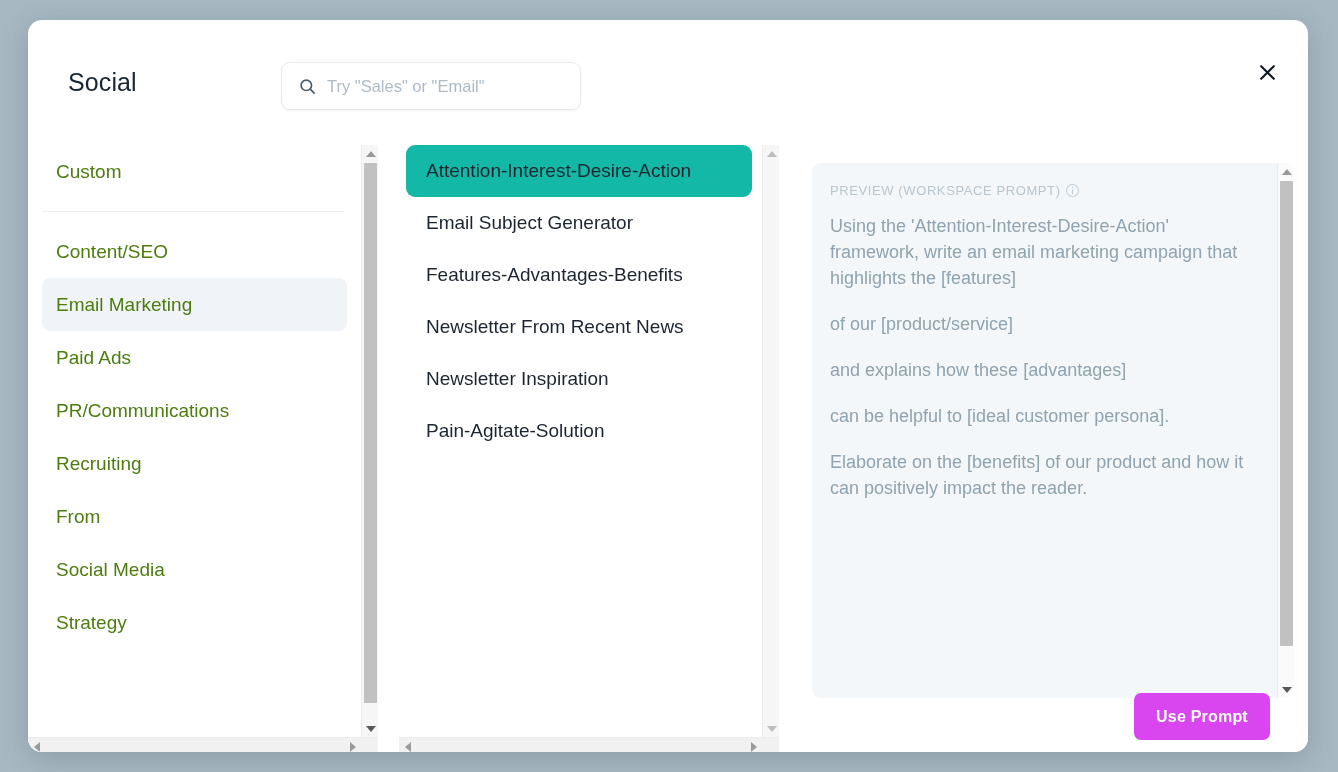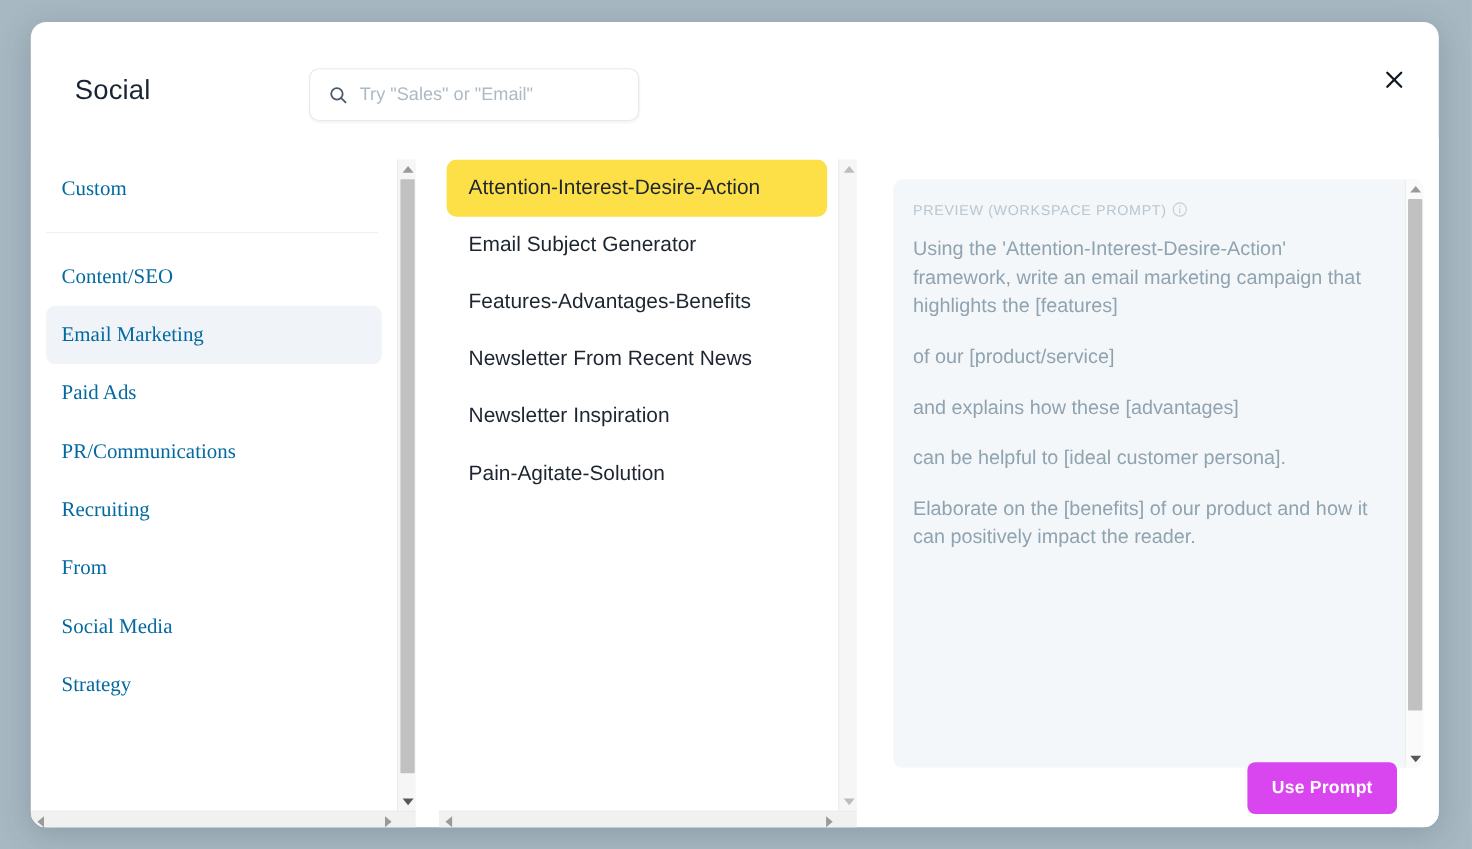--- a/index.html
+++ b/index.html
@@ -117,24 +117,23 @@
     overflow: hidden;
   }
   .cat-item {
     margin: 0 14px;
     height: 53px;
     display: flex;
     align-items: center;
     padding-left: 14px;
     border-radius: 8px;
     font-size: 19px;
-    color: #0369a1;
+    color: #4d7c0f;
     cursor: pointer;
     box-sizing: border-box;
-    font-family: Liberation Serif, serif;
   }
   .cat-item.selected { background: #f0f4f8; }
   #cat-divider {
     margin: 13px 17px 13px 14px;
     height: 1px;
     background: #edf0f2;
   }
 
   
   #list-col {
@@ -157,21 +156,21 @@
     height: 52px;
     display: flex;
     align-items: center;
     padding-left: 20px;
     border-radius: 9px;
     font-size: 19px;
     color: #1d2630;
     cursor: pointer;
     box-sizing: border-box;
   }
-  .list-item.selected { background: #fde047; align-items: center; }
+  .list-item.selected { background: #14b8a6; align-items: center; }
 
   
   #preview-col {
     position: absolute;
     left: 770px;
     top: 0;
     width: 510px;
     height: 627px;
     background: #ffffff;
   }

